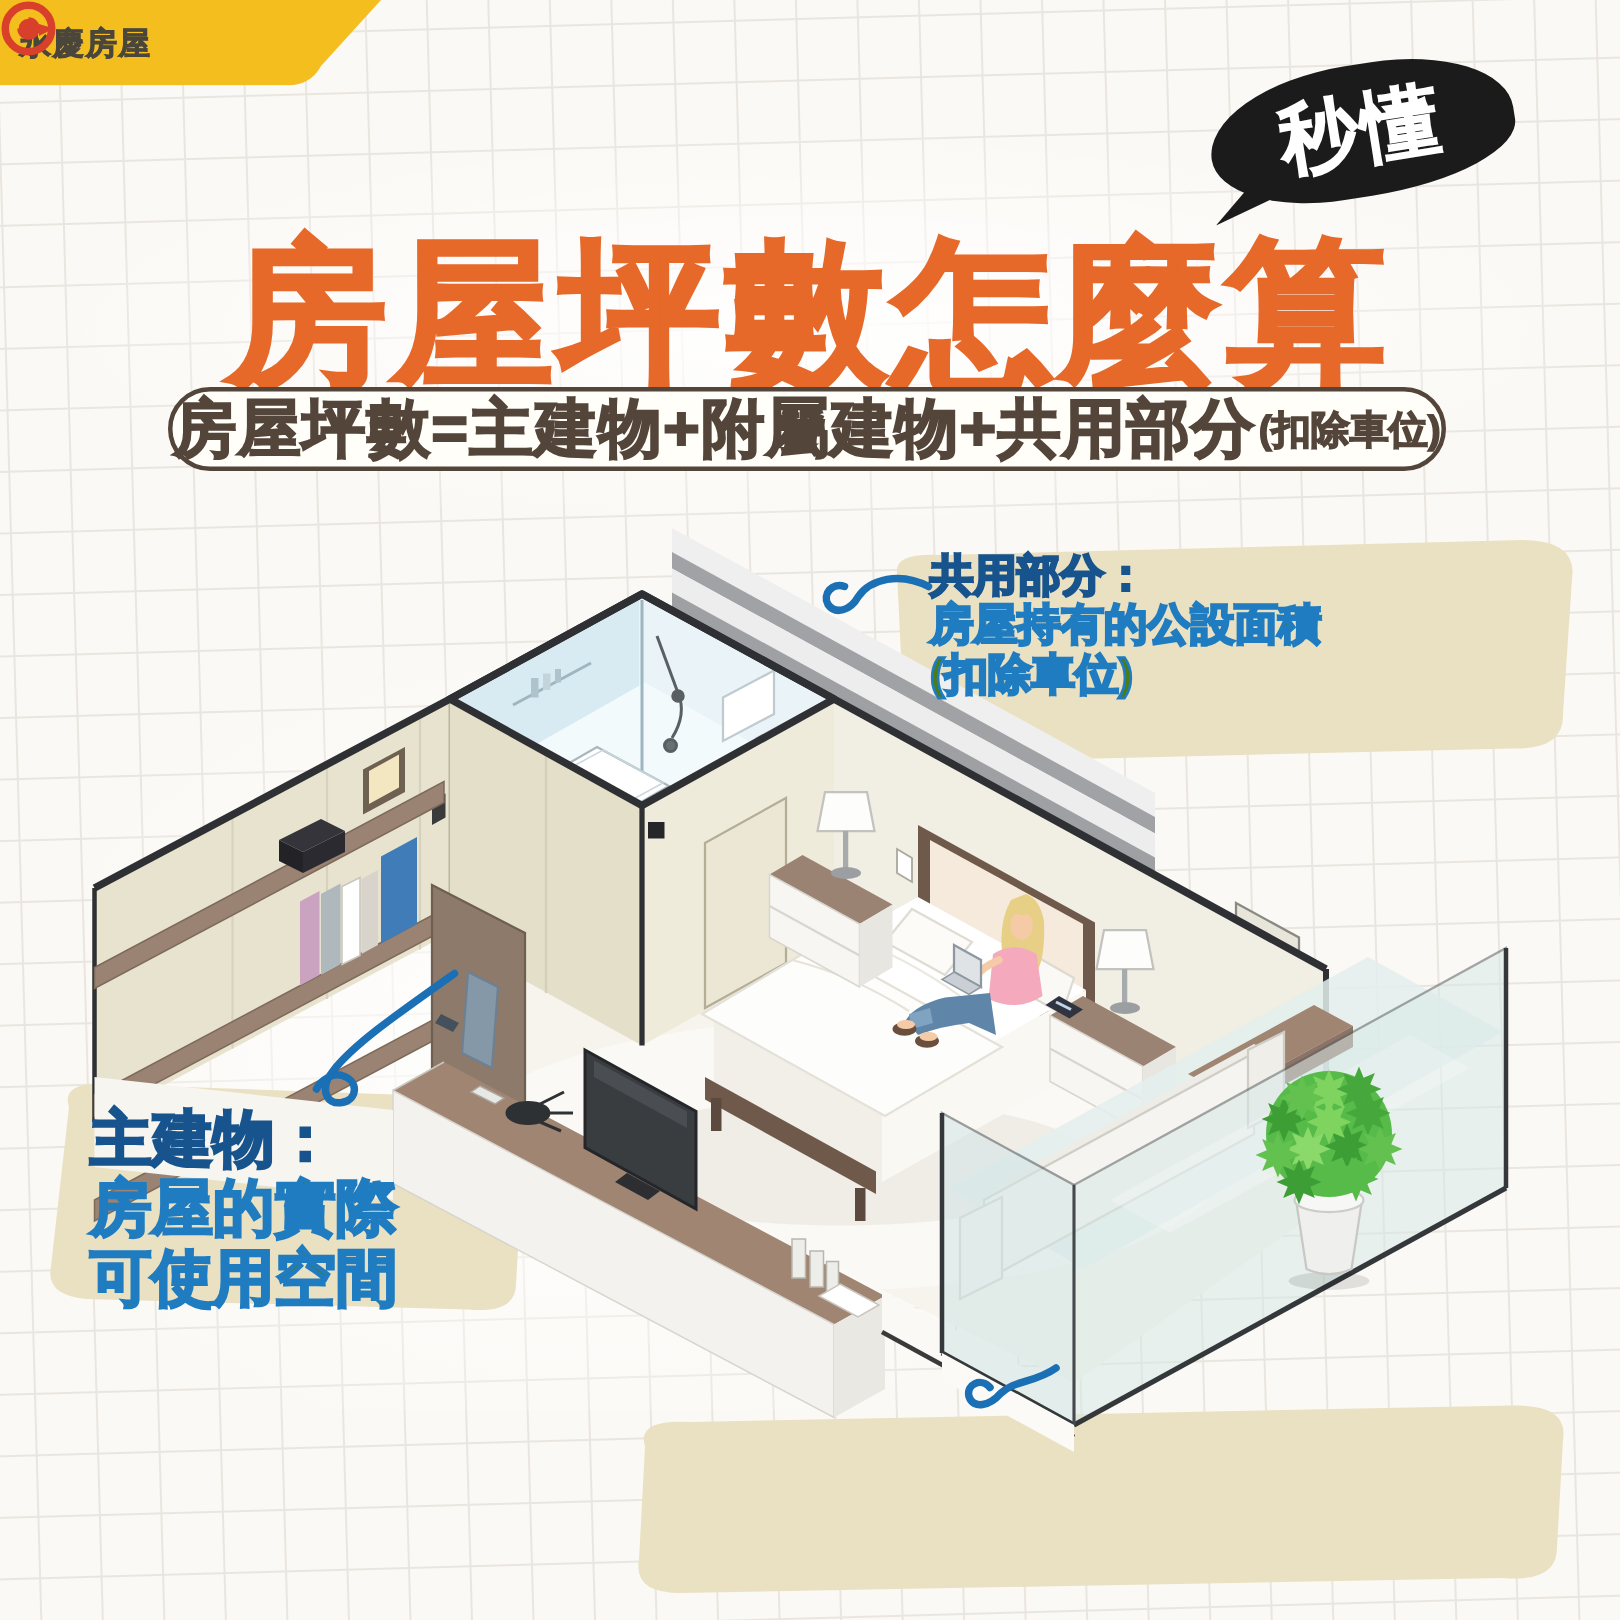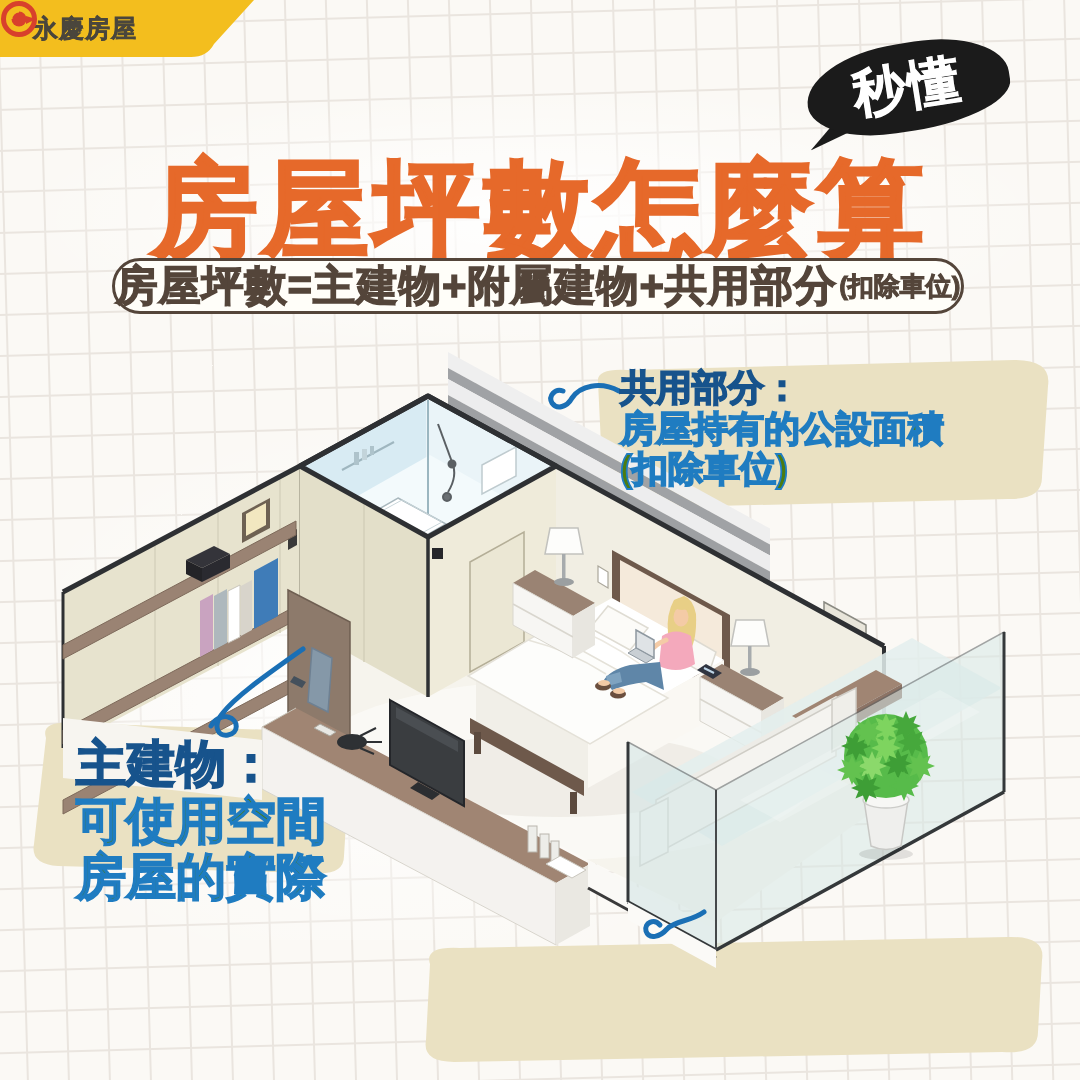--- a/index.html
+++ b/index.html
@@ -12,21 +12,21 @@
     background-size:41px 41px;transform:rotate(-1.6deg);}
   .wash-top{position:absolute;left:40px;top:90px;width:1000px;height:260px;
     background:radial-gradient(ellipse at 50% 50%,rgba(255,255,255,.95),rgba(255,255,255,0) 75%);}
   .wash-mid{position:absolute;left:60px;top:420px;width:720px;height:520px;
     background:radial-gradient(ellipse at 45% 55%,rgba(255,255,255,.92),rgba(255,255,255,0) 72%);}
   svg{position:absolute;left:0;top:0;}
   
   .banner{position:absolute;left:0;top:0;width:254px;height:57px;background:#F3BE1E;
     clip-path:path("M0 0 H254 L214 44 Q207 57 191 57 H0 Z");
     display:flex;align-items:center;gap:9px;padding-left:13px;box-sizing:border-box;}
-  .banner .brand-text{font-size:25px;font-weight:900;color:#4A463C;letter-spacing:1px;margin-left:20px;-webkit-text-stroke:.6px #4A463C;}
+  .banner .brand-text{font-size:21px;font-weight:900;color:#4A463C;letter-spacing:1px;-webkit-text-stroke:.6px #4A463C;}
   
   .bubble{position:absolute;left:806px;top:43px;width:204px;height:88px;background:#1B1B1B;
     border-radius:52% 48% 55% 45%/60% 55% 45% 50%;transform:rotate(-9deg);
     display:flex;align-items:center;justify-content:center;}
   .bubble-tail{position:absolute;left:812px;top:112px;width:44px;height:40px;background:#1B1B1B;
     clip-path:polygon(78% 0,100% 38%,0 100%,55% 18%);transform:rotate(4deg);}
   .bubble .bubble-text{color:#fff;font-size:52px;font-weight:900;letter-spacing:3px;-webkit-text-stroke:1px #fff;}
   
   .title{position:absolute;left:0;top:139px;width:1080px;text-align:center;
     font-size:106px;font-weight:900;color:#E6692A;letter-spacing:5px;
@@ -34,22 +34,22 @@
   
   .formula-box{position:absolute;left:112px;top:258px;width:852px;height:56px;box-sizing:border-box;
     background:#FFFEF9;border:3.5px solid #54453A;border-radius:40px;
     display:flex;align-items:center;justify-content:center;gap:2px;}
   .formula-main{font-size:42px;font-weight:900;color:#54453A;-webkit-text-stroke:1.4px #54453A;letter-spacing:1px;white-space:nowrap;}
   .formula-note{font-size:26px;font-weight:900;color:#54453A;-webkit-text-stroke:1px #54453A;white-space:nowrap;}
   
   .anno{position:absolute;font-weight:900;line-height:1.13;white-space:nowrap;}
   .anno .h{color:#17538C;-webkit-text-stroke:1.8px #17538C;}
   .anno .b{color:#4d7c0f;-webkit-text-stroke:1.8px #1F7CC1;}
-  .anno-common{left:620px;top:368px;font-size:36px;}
-  .anno-main{left:76px;top:736px;font-size:50px;}
+  .anno-common{left:620px;top:368px;font-size:29px;}
+  .anno-main{left:60px;top:736px;font-size:41px;}
   .anno-attached{left:494px;top:948px;font-size:41px;}
 </style>
 </head>
 <body>
 
 <div class="canvas">
   <div class="grid"></div>
   <div class="wash-top"></div>
   <div class="wash-mid"></div>
 
@@ -366,19 +366,19 @@
   </div>
 
   <div class="anno anno-common">
     <div class="h">共用部分：</div>
     <div class="b">房屋持有的公設面積</div>
     <div class="b">(扣除車位)</div>
   </div>
 
   <div class="anno anno-main">
     <div class="h">主建物：</div>
+    <div class="b">房屋的實際</div>
     <div class="b">可使用空間</div>
-    <div class="b">房屋的實際</div>
   </div>
 
   <div class="anno anno-attached">
   </div>
 </div>
 
 </body></html>

